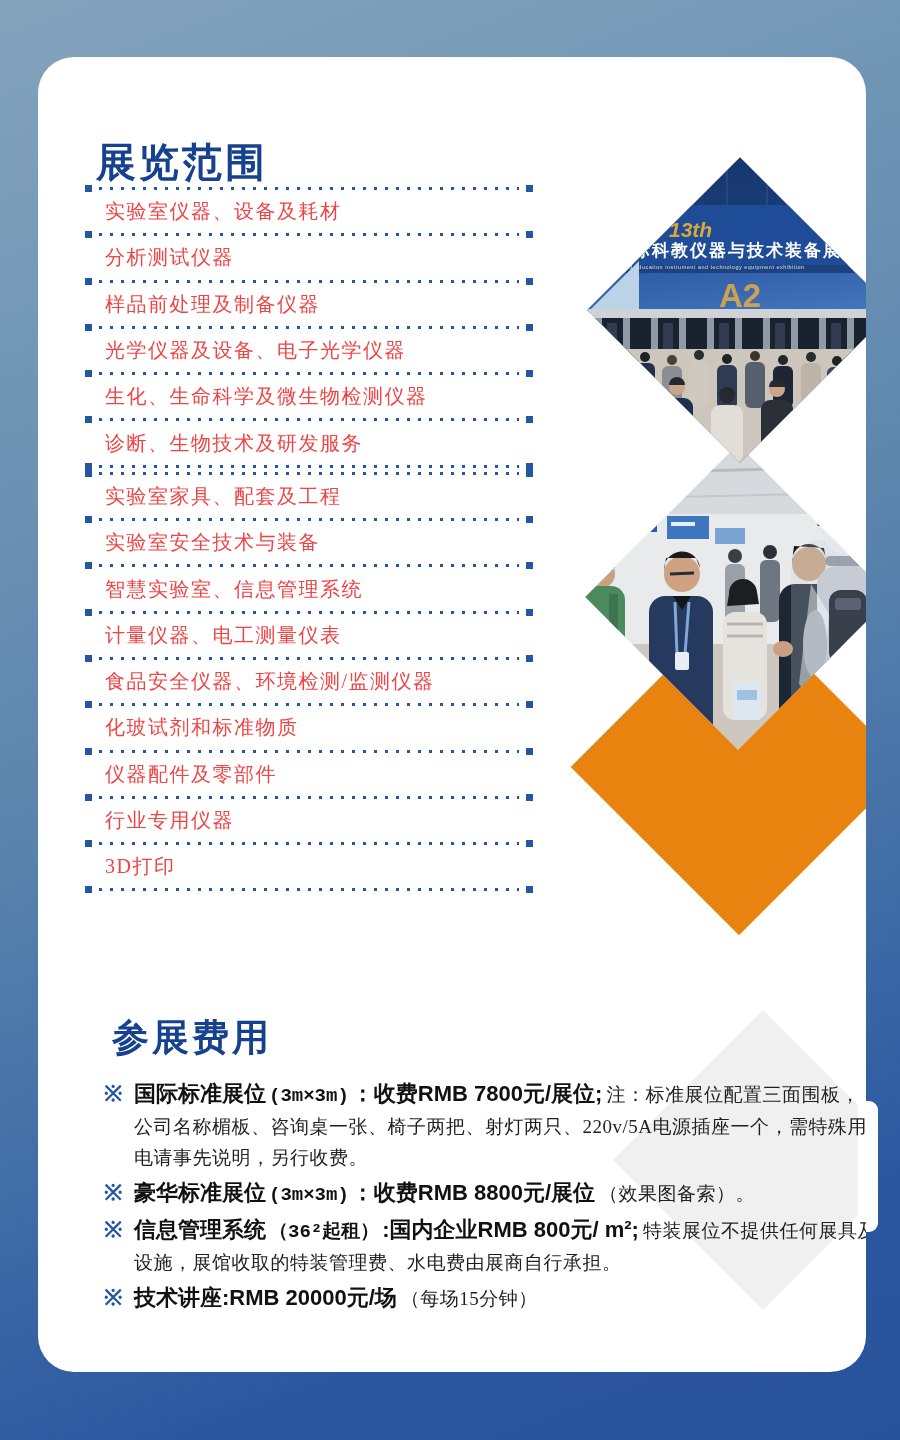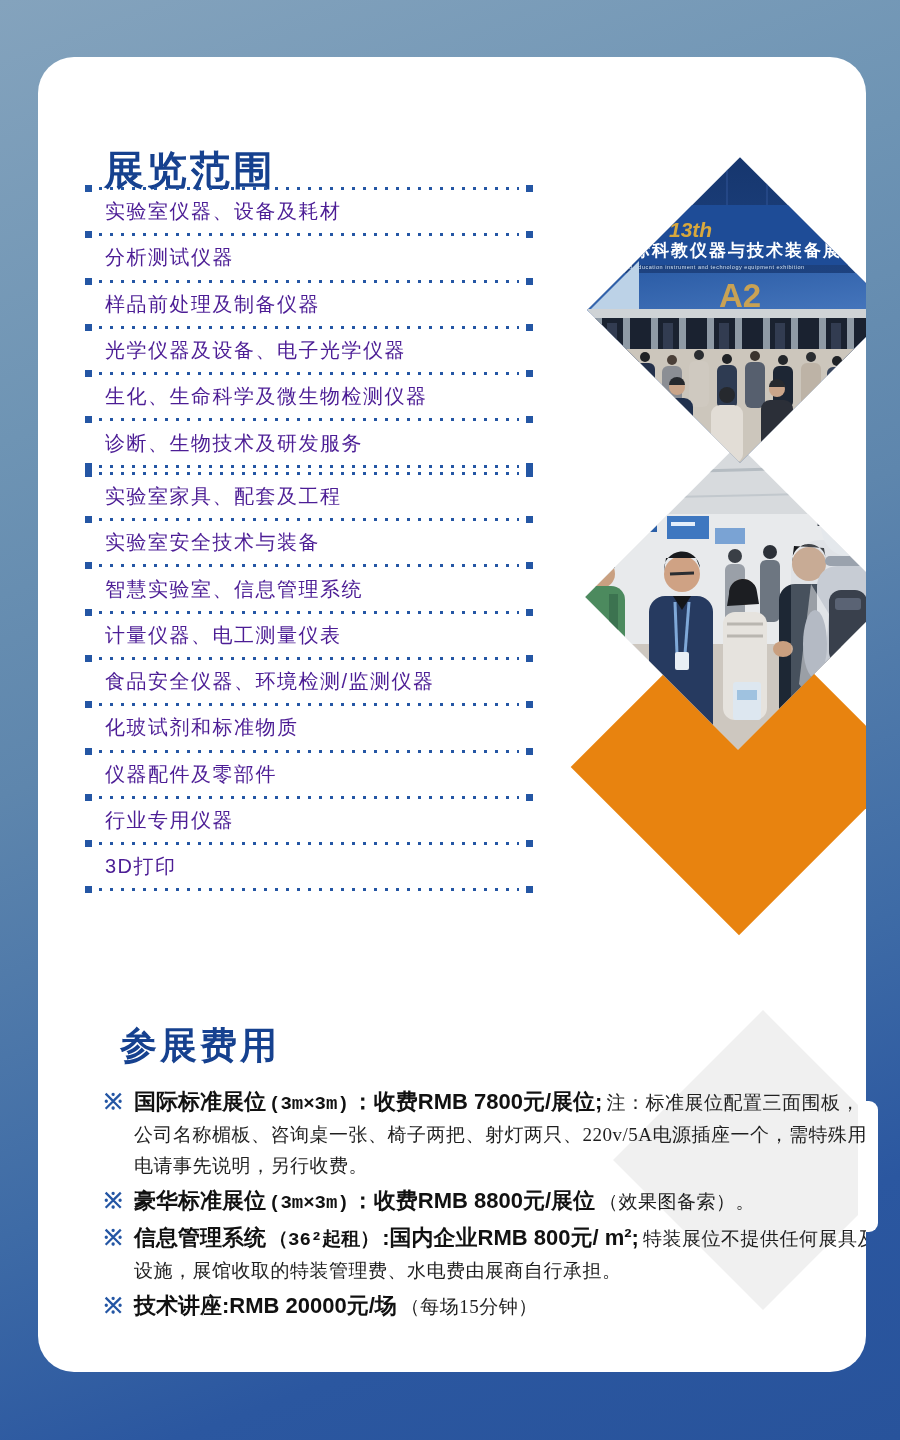--- a/index.html
+++ b/index.html
@@ -5,33 +5,33 @@
   html,body{margin:0;padding:0;}
   body{width:900px;height:1440px;font-family:"Liberation Sans",sans-serif;}
   .page{position:relative;width:900px;height:1440px;overflow:hidden;
         background:linear-gradient(160deg,#84A3BD 0%,#6E94B4 25%,#5E86AD 45%,#3E6BA6 70%,#2B57A0 85%,#28539B 100%);}
   .card{position:absolute;left:38px;top:57px;width:828px;height:1315px;background:#ffffff;
         border-radius:36px;overflow:hidden;}
   .edge-tab{position:absolute;left:858px;top:1101px;width:20px;height:131px;background:#ffffff;
         border-radius:0 9px 9px 0;}
 
   
-  .sec-title{margin:16px;font-family:"Liberation Serif","DejaVu Serif",serif;font-weight:bold;
+  .sec-title{margin:8px;font-family:"Liberation Serif","DejaVu Serif",serif;font-weight:bold;
         color:#16418F;letter-spacing:3px;}
 
   
   .scope{position:absolute;left:50px;top:70px;width:500px;z-index:2;}
   .scope .sec-title{font-size:40px;}
   .scope-list{position:absolute;left:-3px;top:58px;width:448px;}
   .sep{height:7px;background:
         linear-gradient(#2456a4,#2456a4) left center/7px 7px no-repeat,
         linear-gradient(#2456a4,#2456a4) right center/7px 7px no-repeat,
         repeating-linear-gradient(90deg,#2456a4 0 3px,rgba(0,0,0,0) 3px 11px) 14px 2px/calc(100% - 28px) 3px no-repeat;}
   .srow{height:39.3px;display:flex;align-items:center;padding-left:20px;
-        font-family:Liberation Sans, sans-serif;font-size:20px;color:#4c1d95;letter-spacing:1.5px;}
+        font-family:Liberation Serif, serif;font-size:20px;color:#ef4444;letter-spacing:1.5px;}
 
   
   .diamond{position:absolute;transform:rotate(45deg);overflow:hidden;}
   .diamond .inner{position:absolute;left:50%;top:50%;width:306px;height:306px;
         margin:-153px 0 0 -153px;transform:rotate(-45deg);}
   .d1{left:594px;top:145px;width:216px;height:216px;z-index:5;}
   .d2{left:592px;top:432px;width:216px;height:216px;z-index:4;}
   .orange-diamond{left:582px;top:591px;width:238px;height:238px;background:#E8830F;z-index:3;}
   .gray-diamond{left:619px;top:997px;width:212px;height:212px;background:#F0F0F0;z-index:0;}
 

